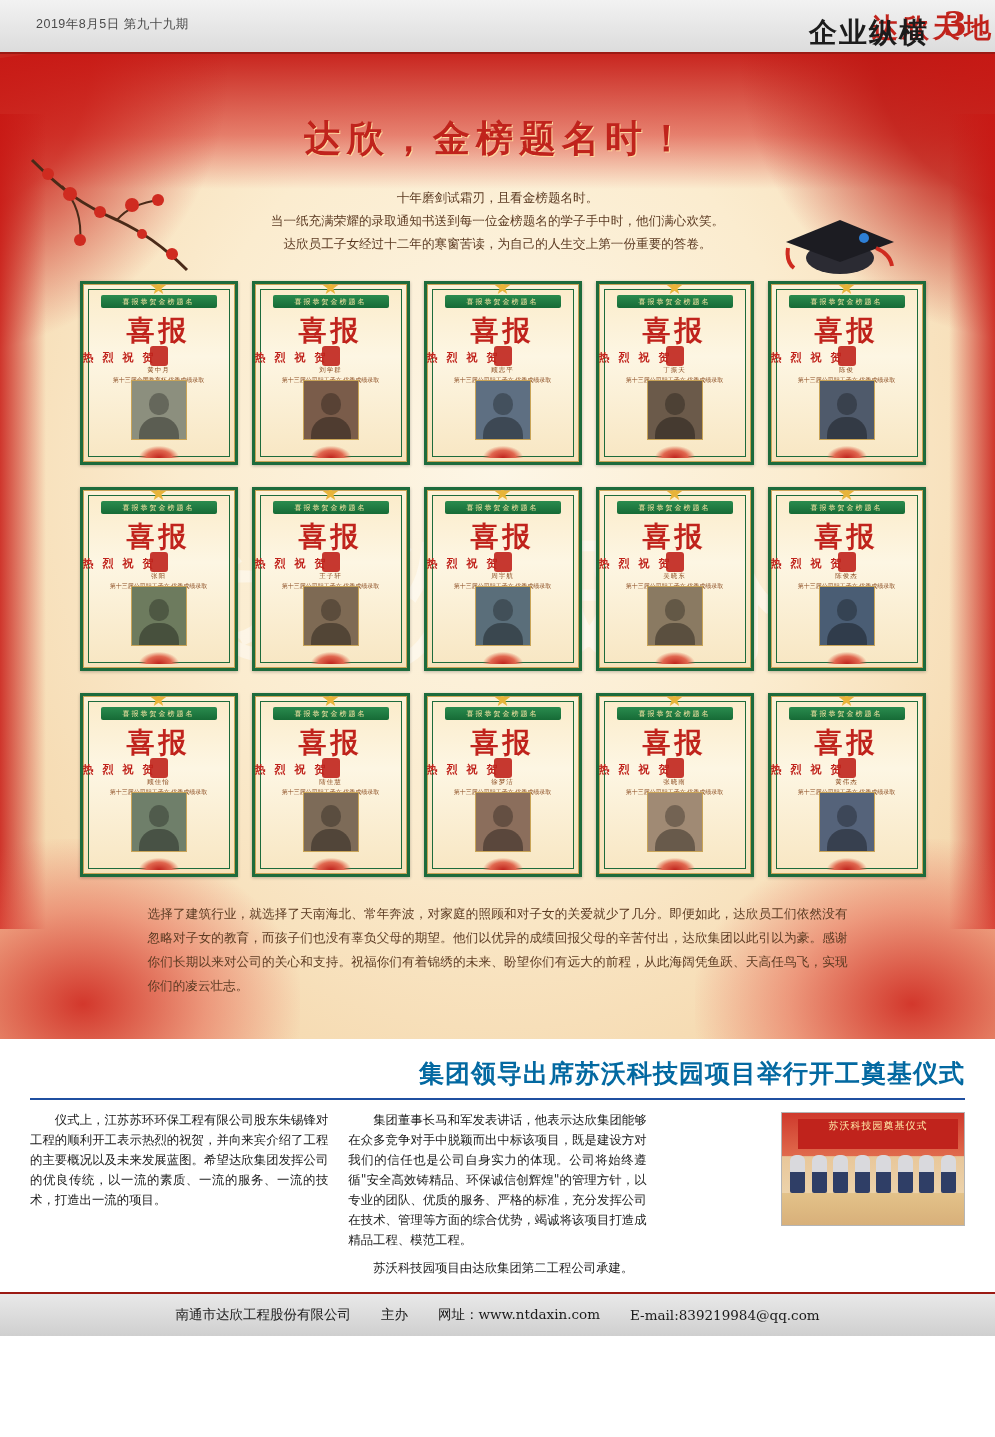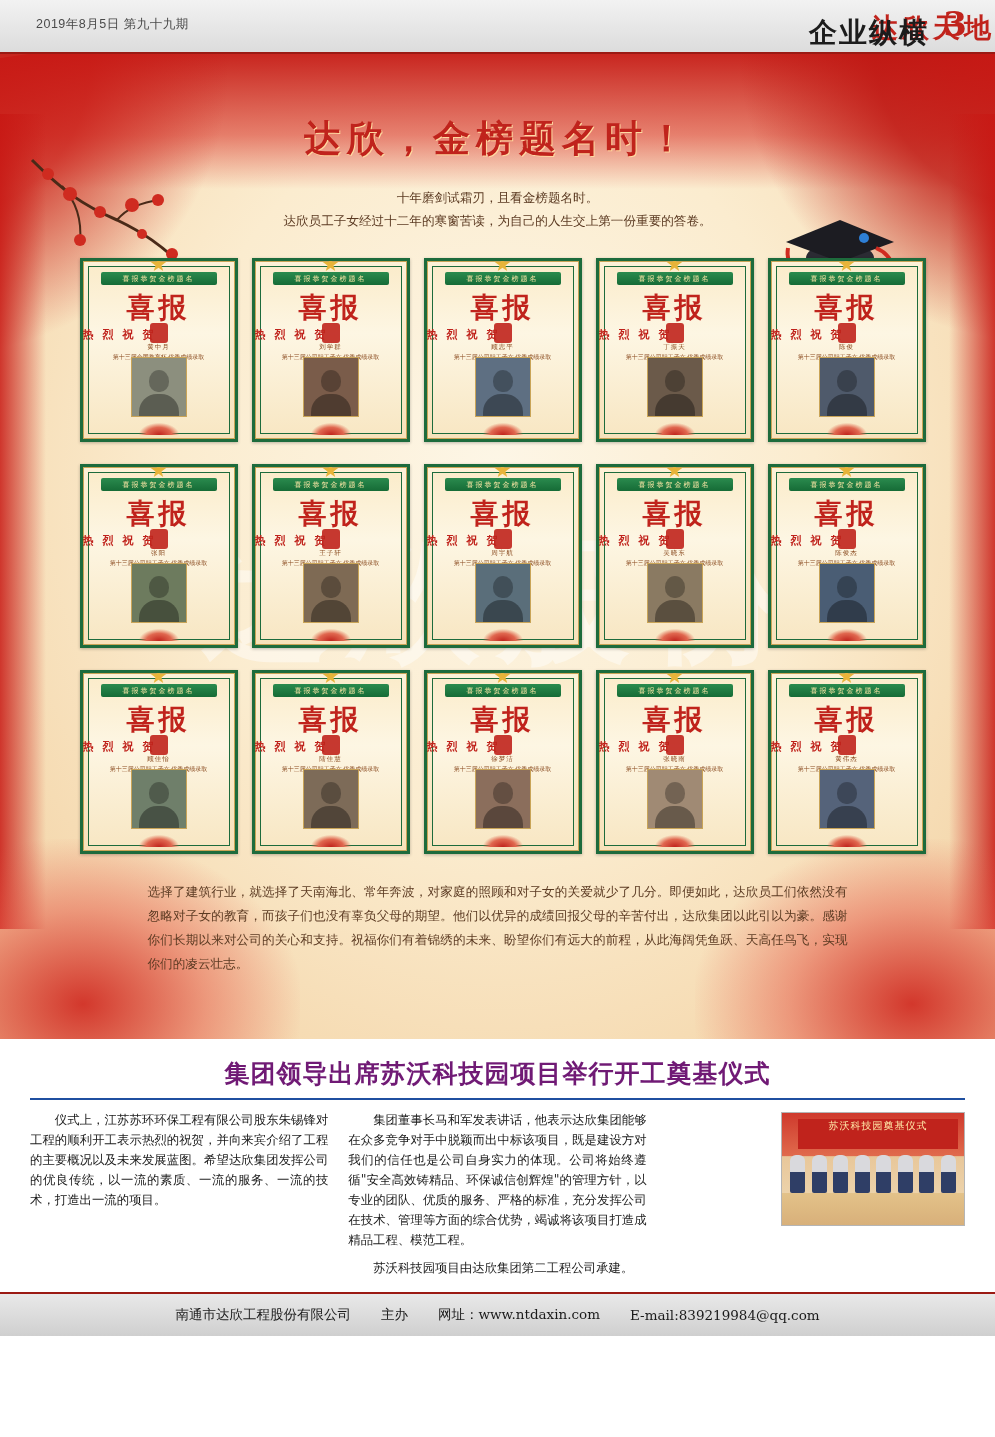--- a/index.html
+++ b/index.html
@@ -318,40 +318,40 @@
     bottom: 4px;
     width: 40px;
     height: 12px;
     background: radial-gradient(ellipse at 50% 100%, #c0231c 0%, #e0674f 45%, rgba(224,103,79,0) 72%);
   }
 
   .closing-text {
     position: relative;
     margin: 26px auto 0 auto;
     width: 700px;
-    font-family: Liberation Serif, serif;
+    font-family: Liberation Mono, monospace;
     font-size: 12.6px;
     line-height: 24px;
     color: #5b3a22;
     text-align: justify;
     text-indent: 0;
   }
 
   
   .article {
     position: relative;
     background: #ffffff;
     padding: 12px 30px 6px 30px;
   }
   .article-title {
-    text-align: center;
+    text-align: right;
     font-family: "DejaVu Serif", serif;
     font-size: 25px;
     font-weight: bold;
-    color: #701a75;
+    color: #0369a1;
     letter-spacing: 1px;
     padding: 6px 0 8px 0;
   }
   .article-rule {
     height: 2px;
     background: #1f4fa0;
     margin-bottom: 10px;
   }
   .article-cols {
     display: grid;
@@ -471,20 +471,21 @@
     <svg class="grad-cap" viewBox="0 0 120 80">
       <ellipse cx="60" cy="54" rx="34" ry="16" fill="#2b2b33"></ellipse>
       <polygon points="60,16 114,38 60,58 6,38" fill="#1c1c22"></polygon>
       <circle cx="84" cy="34" r="5" fill="#2e7fd6"></circle>
       <path d="M96,44 q14,6 16,18" stroke="#cf2b20" stroke-width="4" fill="none"></path>
       <path d="M8,44 q-2,14 6,20" stroke="#cf2b20" stroke-width="4" fill="none"></path>
     </svg>
 
     <div class="lede">
       <div>十年磨剑试霜刃，且看金榜题名时。</div>
+      <div>当一纸充满荣耀的录取通知书送到每一位金榜题名的学子手中时，他们满心欢笑。</div>
       <div>达欣员工子女经过十二年的寒窗苦读，为自己的人生交上第一份重要的答卷。</div>
     </div>
 
     <div class="cert-grid" id="cert-grid">
         <div class="cert">
           <div class="inner"></div>
           <div class="star">★</div>
           <div class="banner">喜报恭贺金榜题名</div>
           <div class="xibao">喜报</div>
           <div class="seal"></div>

